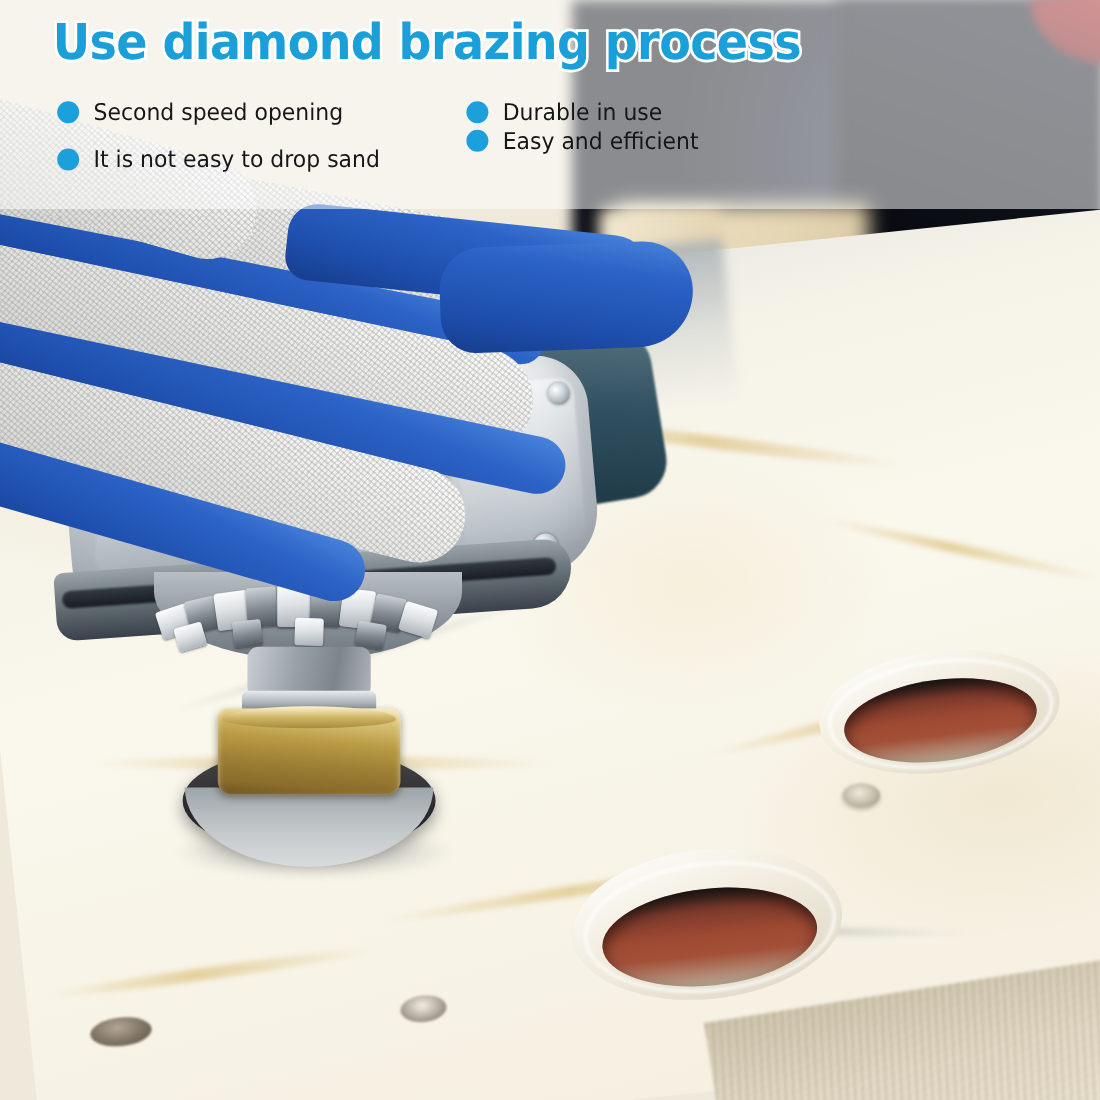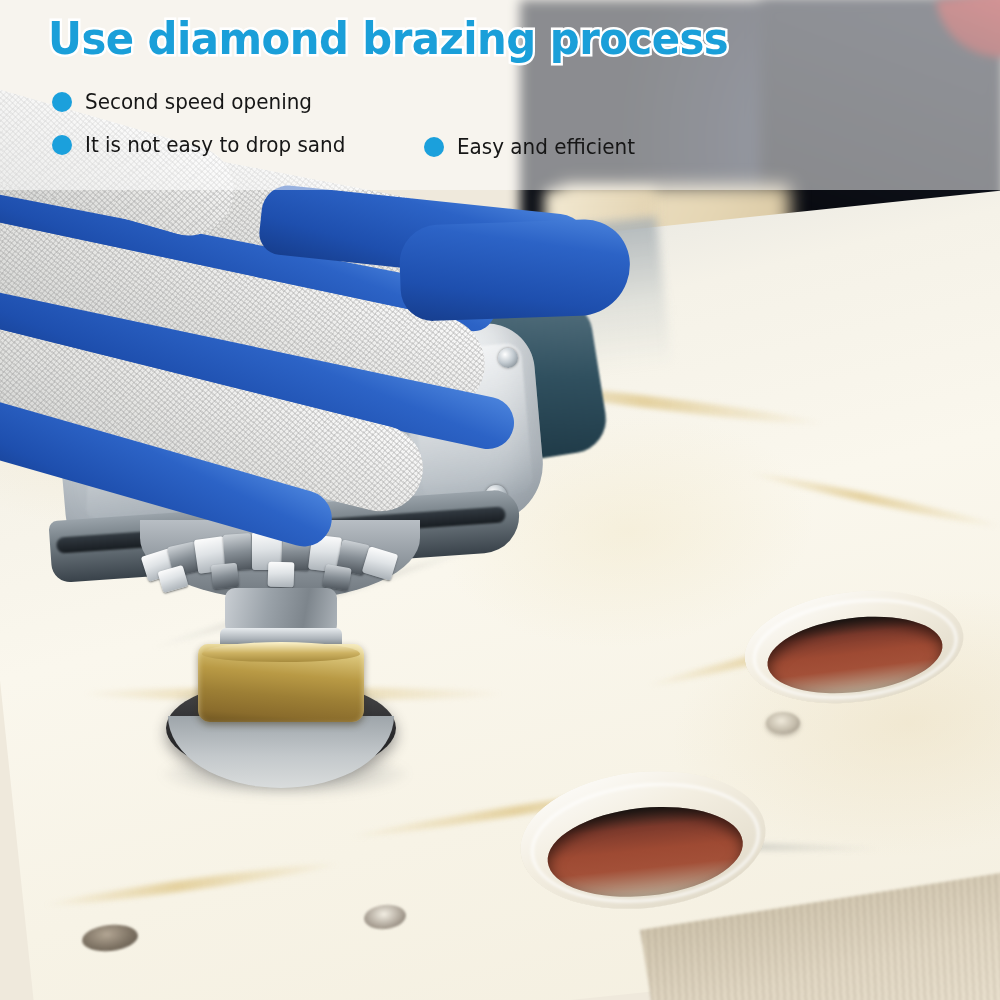--- a/index.html
+++ b/index.html
@@ -250,21 +250,21 @@
     font-family:"DejaVu Sans",sans-serif;
     font-size:21px;
     font-weight:400;
     color:#161616;
     transform:scaleX(.95);
     transform-origin:left center;
   }
   .f0{left:52px;top:90px;}
   .f1{left:52px;top:133px;}
   .f2{left:424px;top:90px;}
-  .f3{left:424px;top:135px;}
+  .f3{left:424px;top:116px;}
 </style>
 </head>
 <body>
 
 <div class="banner">
 
   <div class="photo">
 
     <div class="bg-dark"></div>
     <div class="bg-dark2"></div>
@@ -373,20 +373,24 @@
     <div class="feature f1">
       <span class="bullet"></span>
       <span class="feature-label">It is not easy to drop sand</span>
     </div>
 
     <div class="feature f0">
       <span class="bullet"></span>
       <span class="feature-label">Second speed opening</span>
     </div>
 
+    <div class="feature f2">
+      <span class="bullet"></span>
+      <span class="feature-label">Durable in use</span>
+    </div>
 
     <div class="feature f3">
       <span class="bullet"></span>
       <span class="feature-label">Easy and efficient</span>
     </div>
 
   </div>
 </div>
 
 </body></html>

